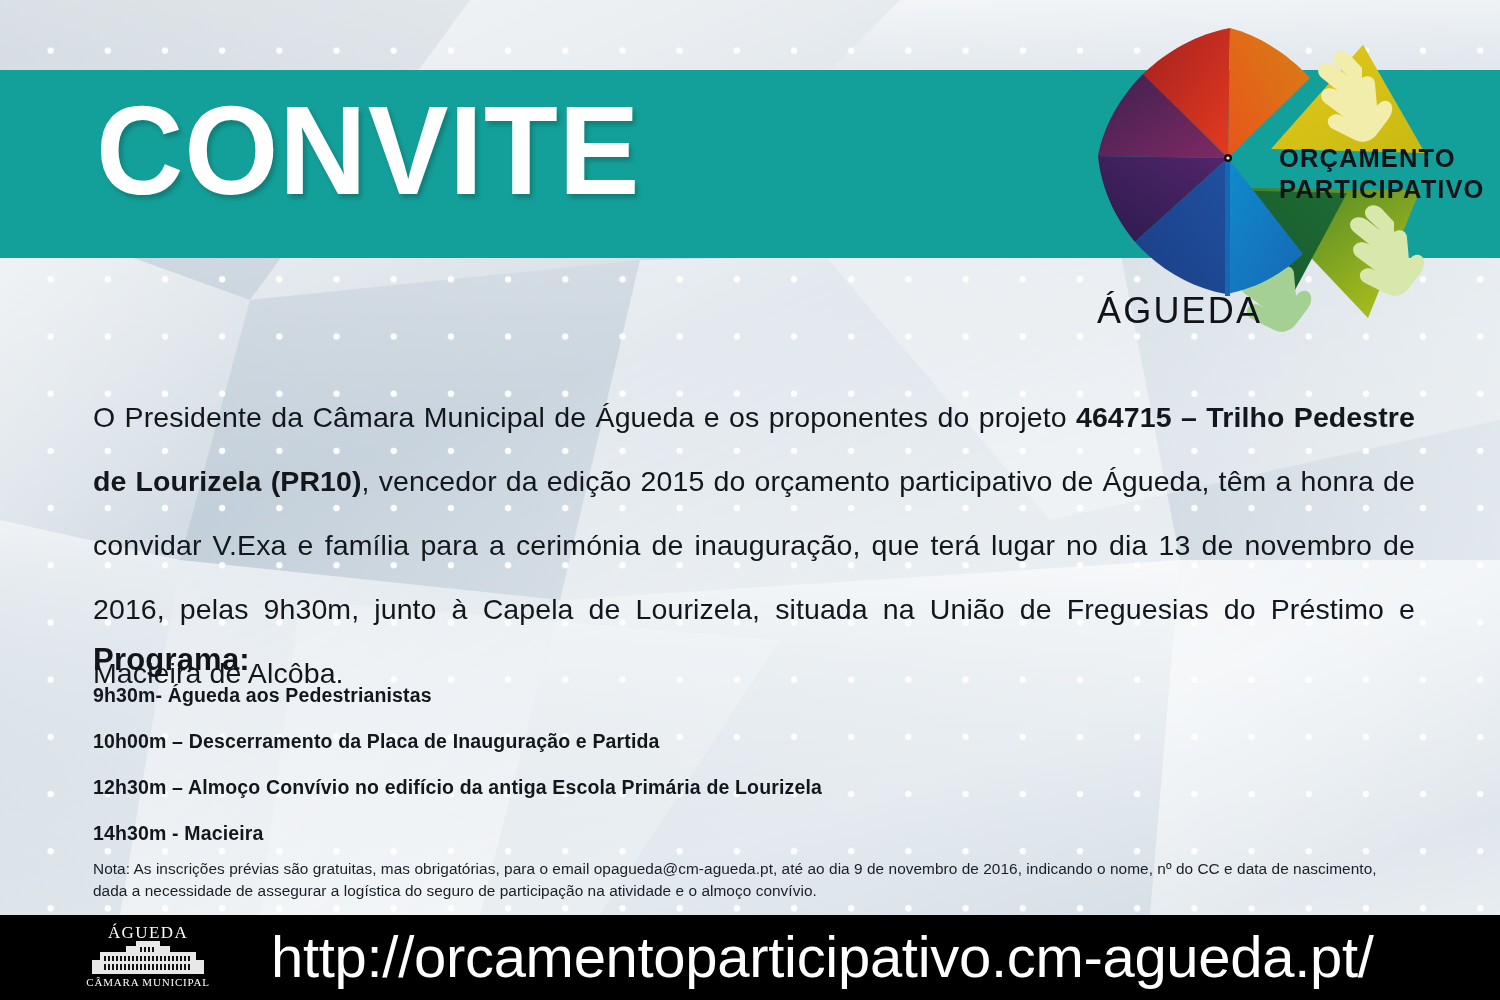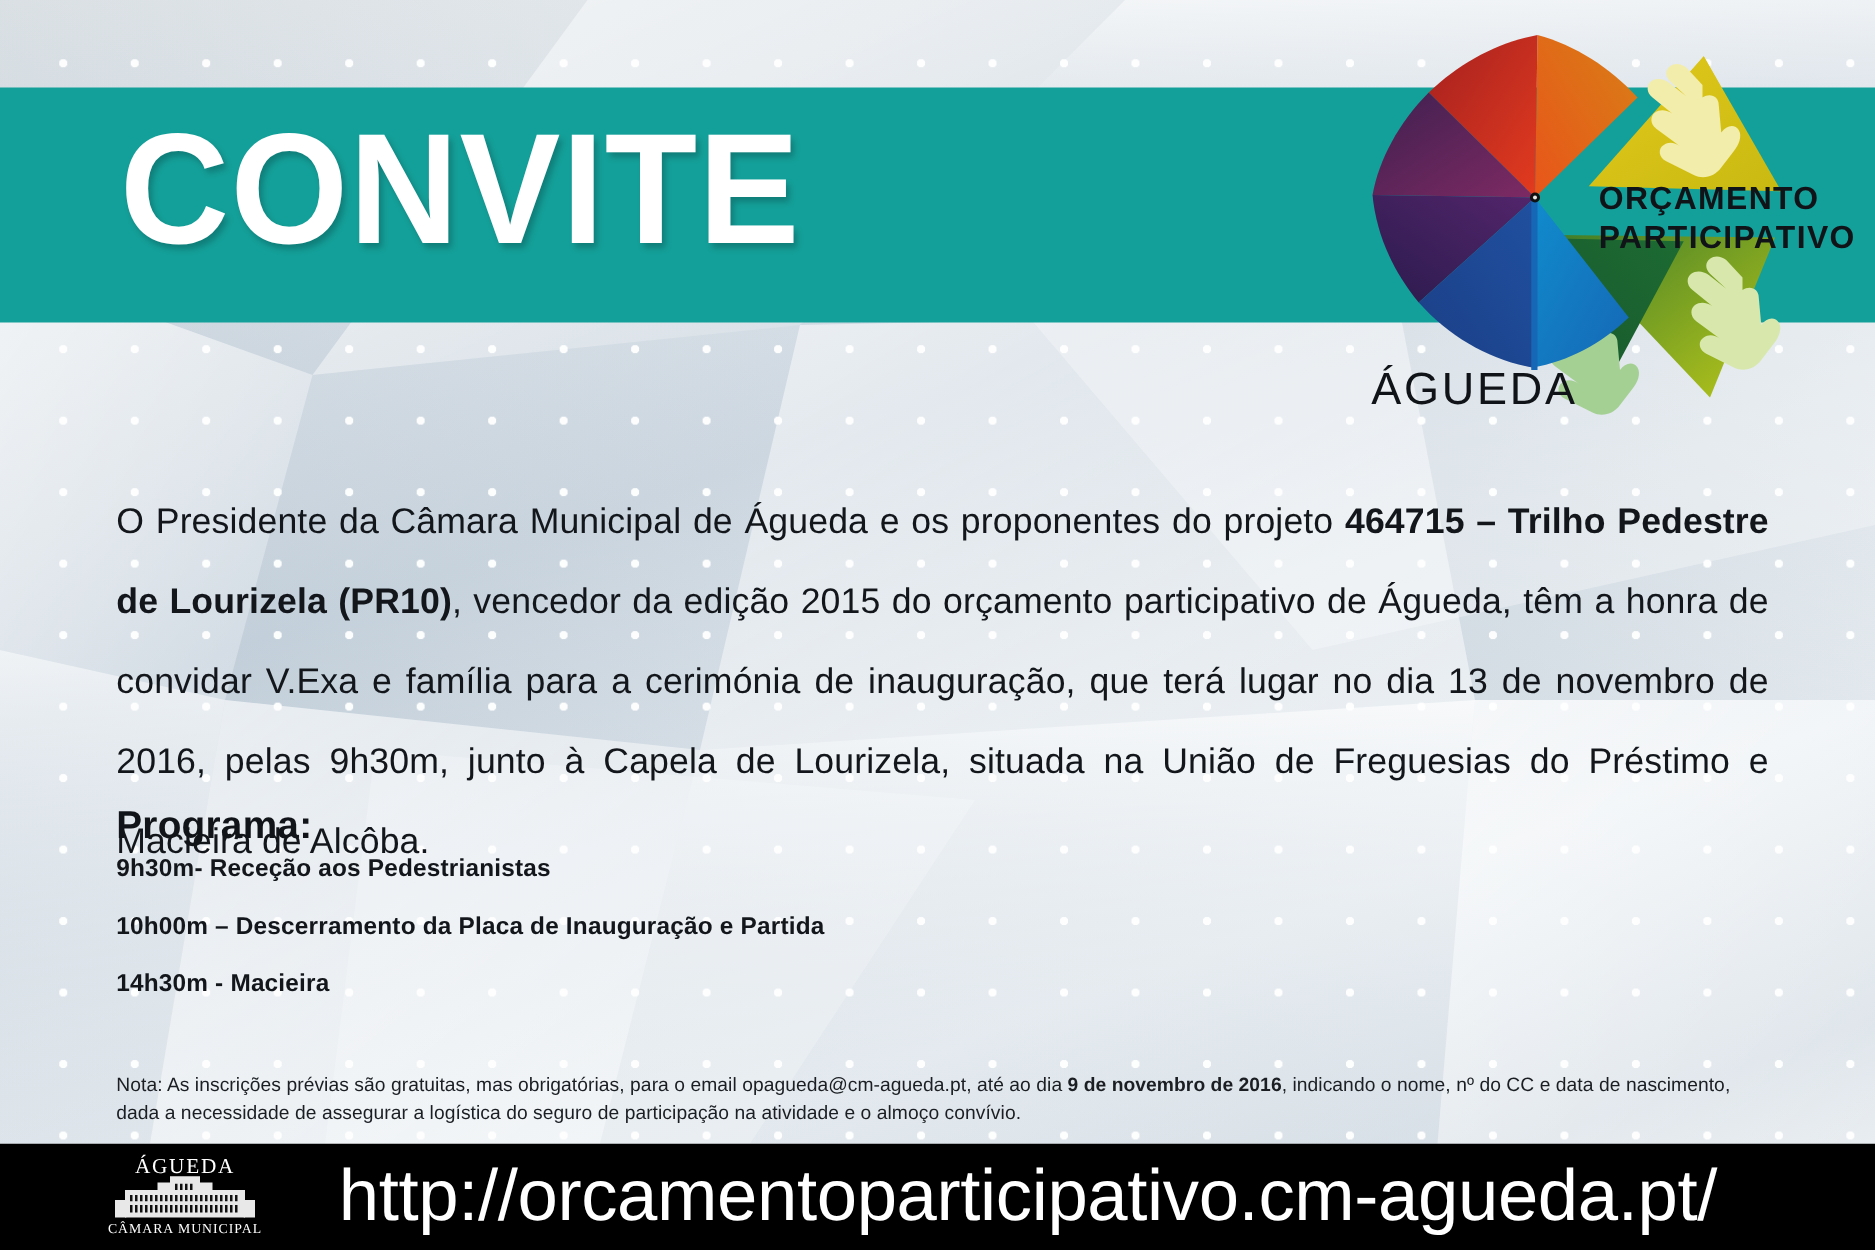--- a/index.html
+++ b/index.html
@@ -84,21 +84,21 @@
     font-size:19.5px;font-weight:bold;color:#13171c;
     line-height:23px;margin-bottom:23px;letter-spacing:.15px;
     white-space:nowrap;
   }
 
   .note{
     position:absolute;left:93px;top:858px;width:1322px;
     font-size:15.4px;line-height:22px;color:#1b1f24;
     font-weight:300;letter-spacing:.05px;
   }
-  .note b{font-weight:bold;}
+  .note b{font-weight:normal;}
 
   
   .footer{
     position:absolute;left:0;top:915px;width:1500px;height:85px;
     background:#000000;
   }
   .cm-logo{
     position:absolute;left:78px;top:922px;width:140px;height:72px;
   }
   .cm-logo svg{display:block;width:140px;height:72px;}
@@ -239,22 +239,23 @@
       <text x="12" y="305" font-family="Liberation Sans, sans-serif" font-size="36" fill="#101418" letter-spacing="2.2">ÁGUEDA</text>
     </svg>
   </div>
 
   <div class="body-copy">
     <span>O Presidente da Câmara Municipal de Águeda e os proponentes do projeto </span><b>464715 – Trilho Pedestre de Lourizela (PR10)</b><span>, vencedor da edição 2015 do orçamento participativo de Águeda, têm a honra de convidar V.Exa e família para a cerimónia de inauguração, que terá lugar no dia 13 de novembro de 2016, pelas 9h30m, junto à Capela de Lourizela, situada na União de Freguesias do Préstimo e Macieira de Alcôba.</span>
   </div>
 
   <div class="program-head">Programa:</div>
   <div class="program-list">
-    <div class="program-item">9h30m-  Receção aos Pedestrianistas</div>
+    <div class="program-item">9h30m-  Águeda aos Pedestrianistas</div>
     <div class="program-item">10h00m – Descerramento da Placa de Inauguração e Partida</div>
+    <div class="program-item">12h30m – Almoço Convívio no edifício da antiga Escola Primária de Lourizela</div>
     <div class="program-item">14h30m - Macieira</div>
   </div>
 
   <div class="note">
     <span>Nota: As inscrições prévias são gratuitas, mas obrigatórias, para o email opagueda@cm-agueda.pt, até ao dia </span><b>9 de novembro de 2016</b><span>, indicando o nome, nº do CC e data de nascimento, dada a necessidade de assegurar a logística do seguro de participação na atividade e o almoço convívio.</span>
   </div>
 
   <div class="footer"></div>
 
   <div class="cm-logo">

